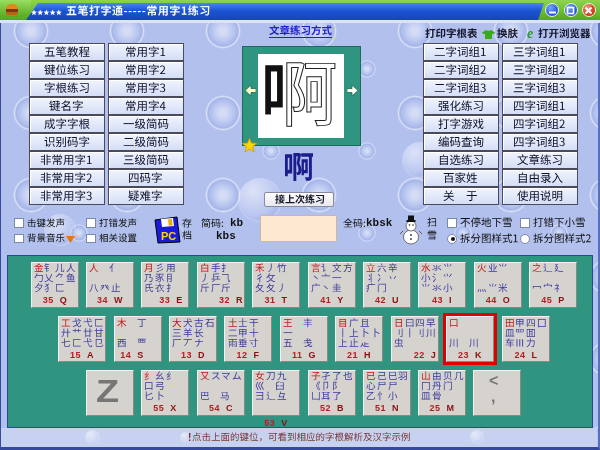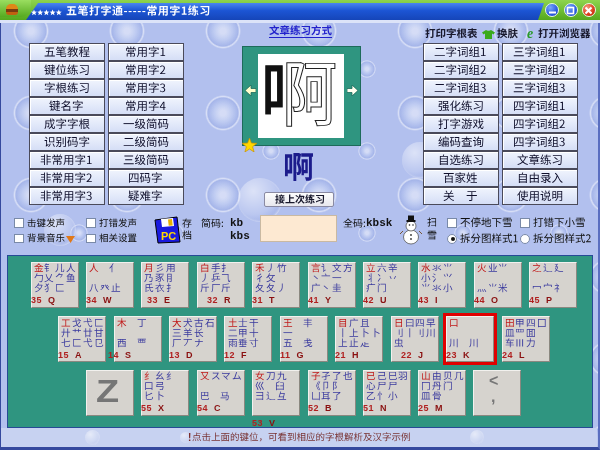--- a/index.html
+++ b/index.html
@@ -12,21 +12,21 @@
 .ibun{position:absolute;left:0;top:0;width:12px;height:5px;border-radius:6px 6px 0 0;background:#e08818}
 .imid{position:absolute;left:0;top:5px;width:12px;height:3px;background:#7a3a10}
 .ibot{position:absolute;left:0;top:8px;width:12px;height:3px;border-radius:0 0 4px 4px;background:#c06010}
 .wbtn{position:absolute;top:3px;width:14px;height:14px;border-radius:50%;border:1px solid #e8f8e0}
 .wbtn svg{position:absolute;left:-0.5px;top:-0.5px}
 .pbtn{position:absolute;width:76px;height:18px;background:linear-gradient(#f0f4fd,#d5def6);border:1px solid #4a4a5a;box-shadow:inset 1px 1px 0 #fff}
 .cb{position:absolute;width:9.5px;height:9.5px;background:#fff;border:1px solid #7a8aa8}
 .rb{position:absolute;width:10px;height:10px;background:#fff;border:1px solid #7a8aa8;border-radius:50%}
 .rdot{position:absolute;left:2.5px;top:2.5px;width:4px;height:4px;background:#111;border-radius:50%}
 .key{position:absolute;width:48px;height:46px;background:#d6d3ce;border-top:1.5px solid #f2f1ee;border-left:1.5px solid #f2f1ee;border-right:1.5px solid #8a8880;border-bottom:1.5px solid #8a8880}
-.knum{position:absolute;width:48px;text-align:left;font:bold 9px "Liberation Sans",sans-serif;color:#b02020;letter-spacing:0.5px}
+.knum{position:absolute;width:48px;text-align:center;font:bold 9px "Liberation Sans",sans-serif;color:#b02020;letter-spacing:0.5px}
 </style></head>
 <body>
 <svg width="0" height="0" style="position:absolute">
     <defs>
       <path id="b4e94" d="M167 468L167 351L338 351C322 253 305 159 287 77L54 77L54 -42L951 -42L951 77L757 77C771 207 784 349 790 466L695 473L673 468L488 468L514 640L885 640L885 758L112 758L112 640L381 640L357 468ZM420 77C436 158 453 252 469 351L654 351C648 268 639 168 629 77Z"></path>
       <path id="b7b14" d="M48 192L59 88L397 112L397 74C397 -45 435 -79 573 -79C603 -79 739 -79 770 -79C882 -79 916 -42 931 84C898 91 849 109 823 128C816 41 807 25 760 25C727 25 612 25 586 25C529 25 519 32 519 75L519 120L954 151L943 252L519 224L519 286L877 311L867 407L519 384L519 436C654 445 785 459 893 479L841 579C655 545 366 525 112 519C123 493 135 450 137 420C220 421 308 424 397 428L397 377L96 357L106 258L397 278L397 215ZM583 858C561 792 525 727 482 675L482 767L265 767C274 787 282 808 290 828L175 858C143 765 87 670 23 610C51 595 101 563 124 544C154 577 184 620 212 667L227 667C252 625 276 575 286 542L389 583C381 606 366 637 348 667L475 667C460 650 444 634 428 620C456 604 506 571 529 551C561 582 593 622 621 667L660 667C681 632 701 592 709 564L813 602C807 620 795 644 781 667L952 667L952 767L675 767C684 787 693 807 700 828Z"></path>
       <path id="b6253" d="M173 850L173 659L44 659L44 546L173 546L173 373L33 342L66 222L173 250L173 49C173 35 168 30 154 30C141 30 98 30 59 32C74 0 90 -50 94 -81C166 -81 214 -78 249 -59C284 -41 295 -10 295 48L295 282L424 317L409 431L295 403L295 546L408 546L408 659L295 659L295 850ZM424 774L424 654L679 654L679 69C679 50 671 44 651 44C630 44 555 43 493 47C512 13 535 -47 541 -84C635 -84 701 -81 747 -60C793 -39 808 -3 808 67L808 654L969 654L969 774Z"></path>
       <path id="b5b57" d="M435 366L435 313L63 313L63 199L435 199L435 50C435 36 429 32 409 32C389 32 313 32 252 34C272 2 296 -52 304 -88C387 -88 451 -86 498 -68C548 -50 563 -17 563 47L563 199L938 199L938 313L563 313L563 329C648 378 727 443 786 504L706 566L678 560L234 560L234 449L557 449C519 418 476 387 435 366ZM404 821C418 802 431 778 442 755L67 755L67 525L185 525L185 642L807 642L807 525L931 525L931 755L585 755C571 787 548 827 524 857Z"></path>
       <path id="b901a" d="M46 742C105 690 185 617 221 570L307 652C268 697 186 766 127 814ZM274 467L33 467L33 356L159 356L159 117C116 97 69 60 25 16L98 -85C141 -24 189 36 221 36C242 36 275 5 315 -18C385 -58 467 -69 591 -69C698 -69 865 -63 943 -59C945 -28 962 26 975 56C870 42 703 33 595 33C486 33 396 39 331 78C307 92 289 105 274 115ZM370 818L370 727L727 727C701 707 673 688 645 672C599 691 552 709 513 723L436 659C480 642 531 620 579 598L361 598L361 80L473 80L473 231L588 231L588 84L695 84L695 231L814 231L814 186C814 175 810 171 799 171C788 171 753 170 722 172C734 146 747 106 752 77C812 77 856 78 887 94C919 110 928 135 928 184L928 598L794 598L796 600L743 627C810 668 875 718 925 767L854 824L831 818ZM814 512L814 458L695 458L695 512ZM473 374L588 374L588 318L473 318ZM473 458L473 512L588 512L588 458ZM814 374L814 318L695 318L695 374Z"></path>
       <path id="b2d" d="M49 233L322 233L322 339L49 339Z"></path>
@@ -897,21 +897,21 @@
   </svg>
 
 <svg style="position:absolute;left:201px;top:218px;" width="23" height="10" class="">
     <g fill="#111" transform="translate(0,8.8) scale(0.010000,-0.010000)">
       <use href="#r7b80" x="0"></use>
       <use href="#r7801" x="1000"></use>
       <use href="#r3a" x="2000"></use>
     </g>
   </svg>
 <div class="abs" style="left:230px;top:216.5px;font:bold 11px 'Liberation Mono',monospace;color:#111">kb</div>
-<div class="abs" style="left:230px;top:229.5px;font:bold 11px 'Liberation Mono',monospace;color:#111">kbs</div>
+<div class="abs" style="left:216px;top:229.5px;font:bold 11px 'Liberation Mono',monospace;color:#111">kbs</div>
 
 <div class="abs" style="left:260px;top:215px;width:77px;height:27px;background:#fde9d2;border:1px solid #c9b9a2"></div>
 
 <svg style="position:absolute;left:343px;top:218px;" width="23" height="10" class="">
     <g fill="#111" transform="translate(0,8.8) scale(0.010000,-0.010000)">
       <use href="#r5168" x="0"></use>
       <use href="#r7801" x="1000"></use>
       <use href="#r3a" x="2000"></use>
     </g>
   </svg>

